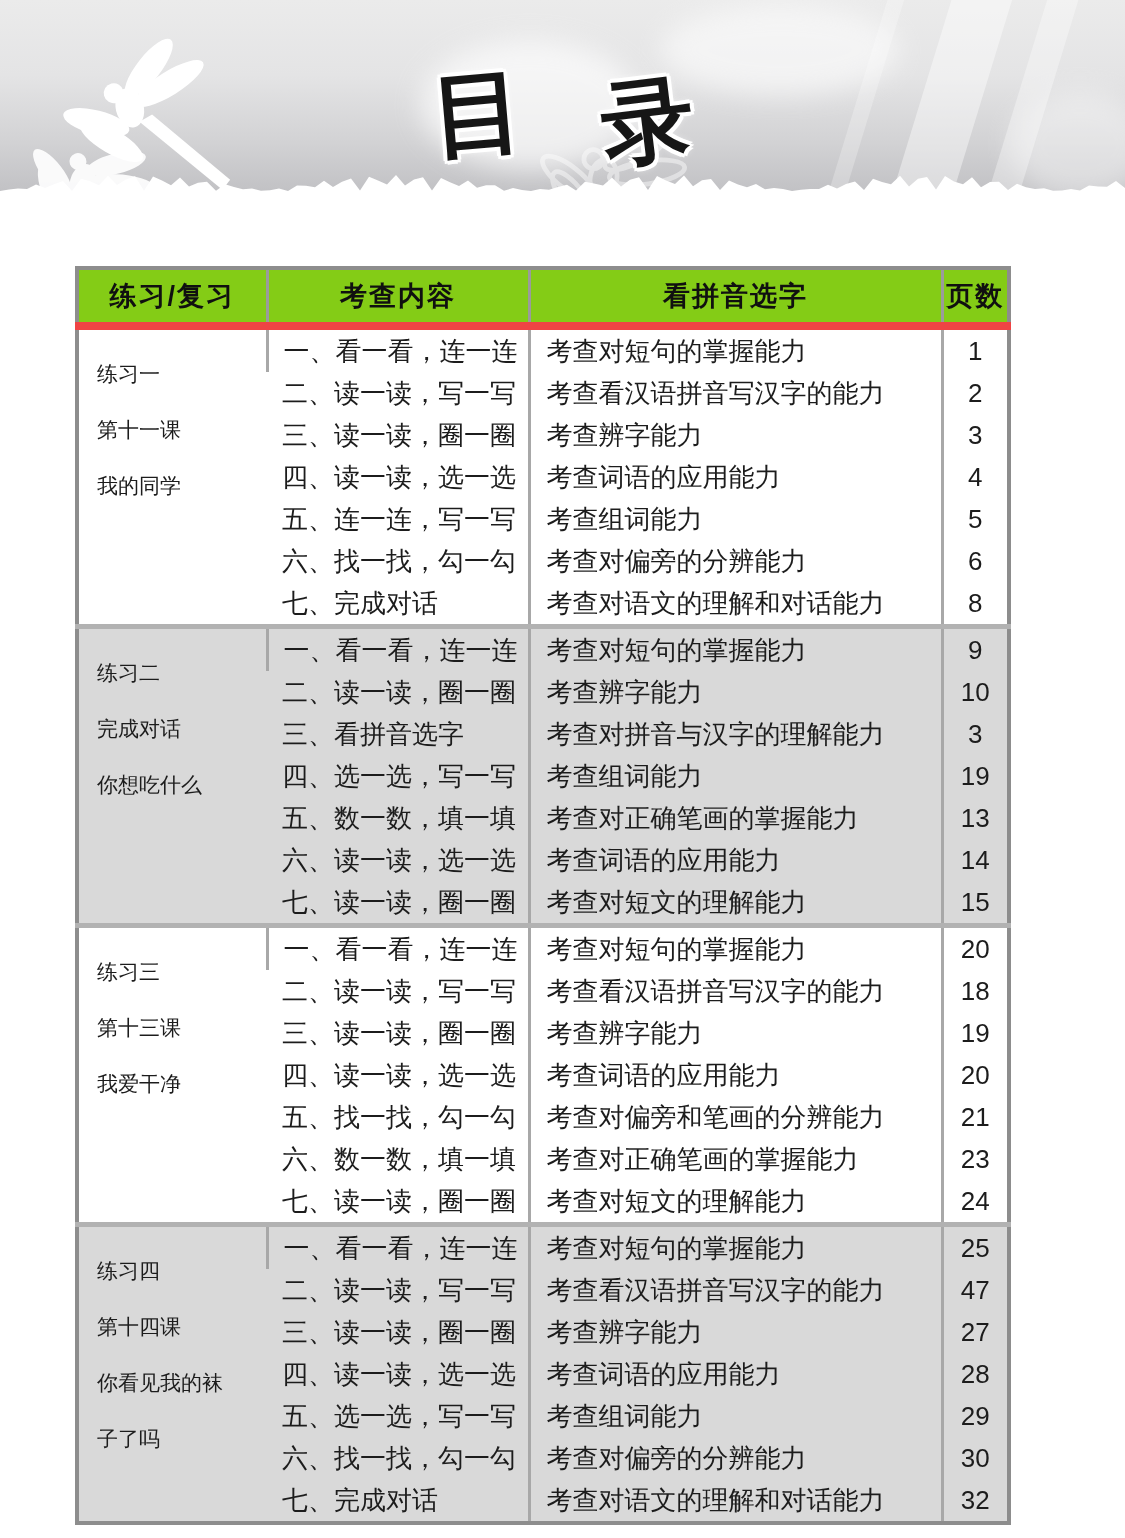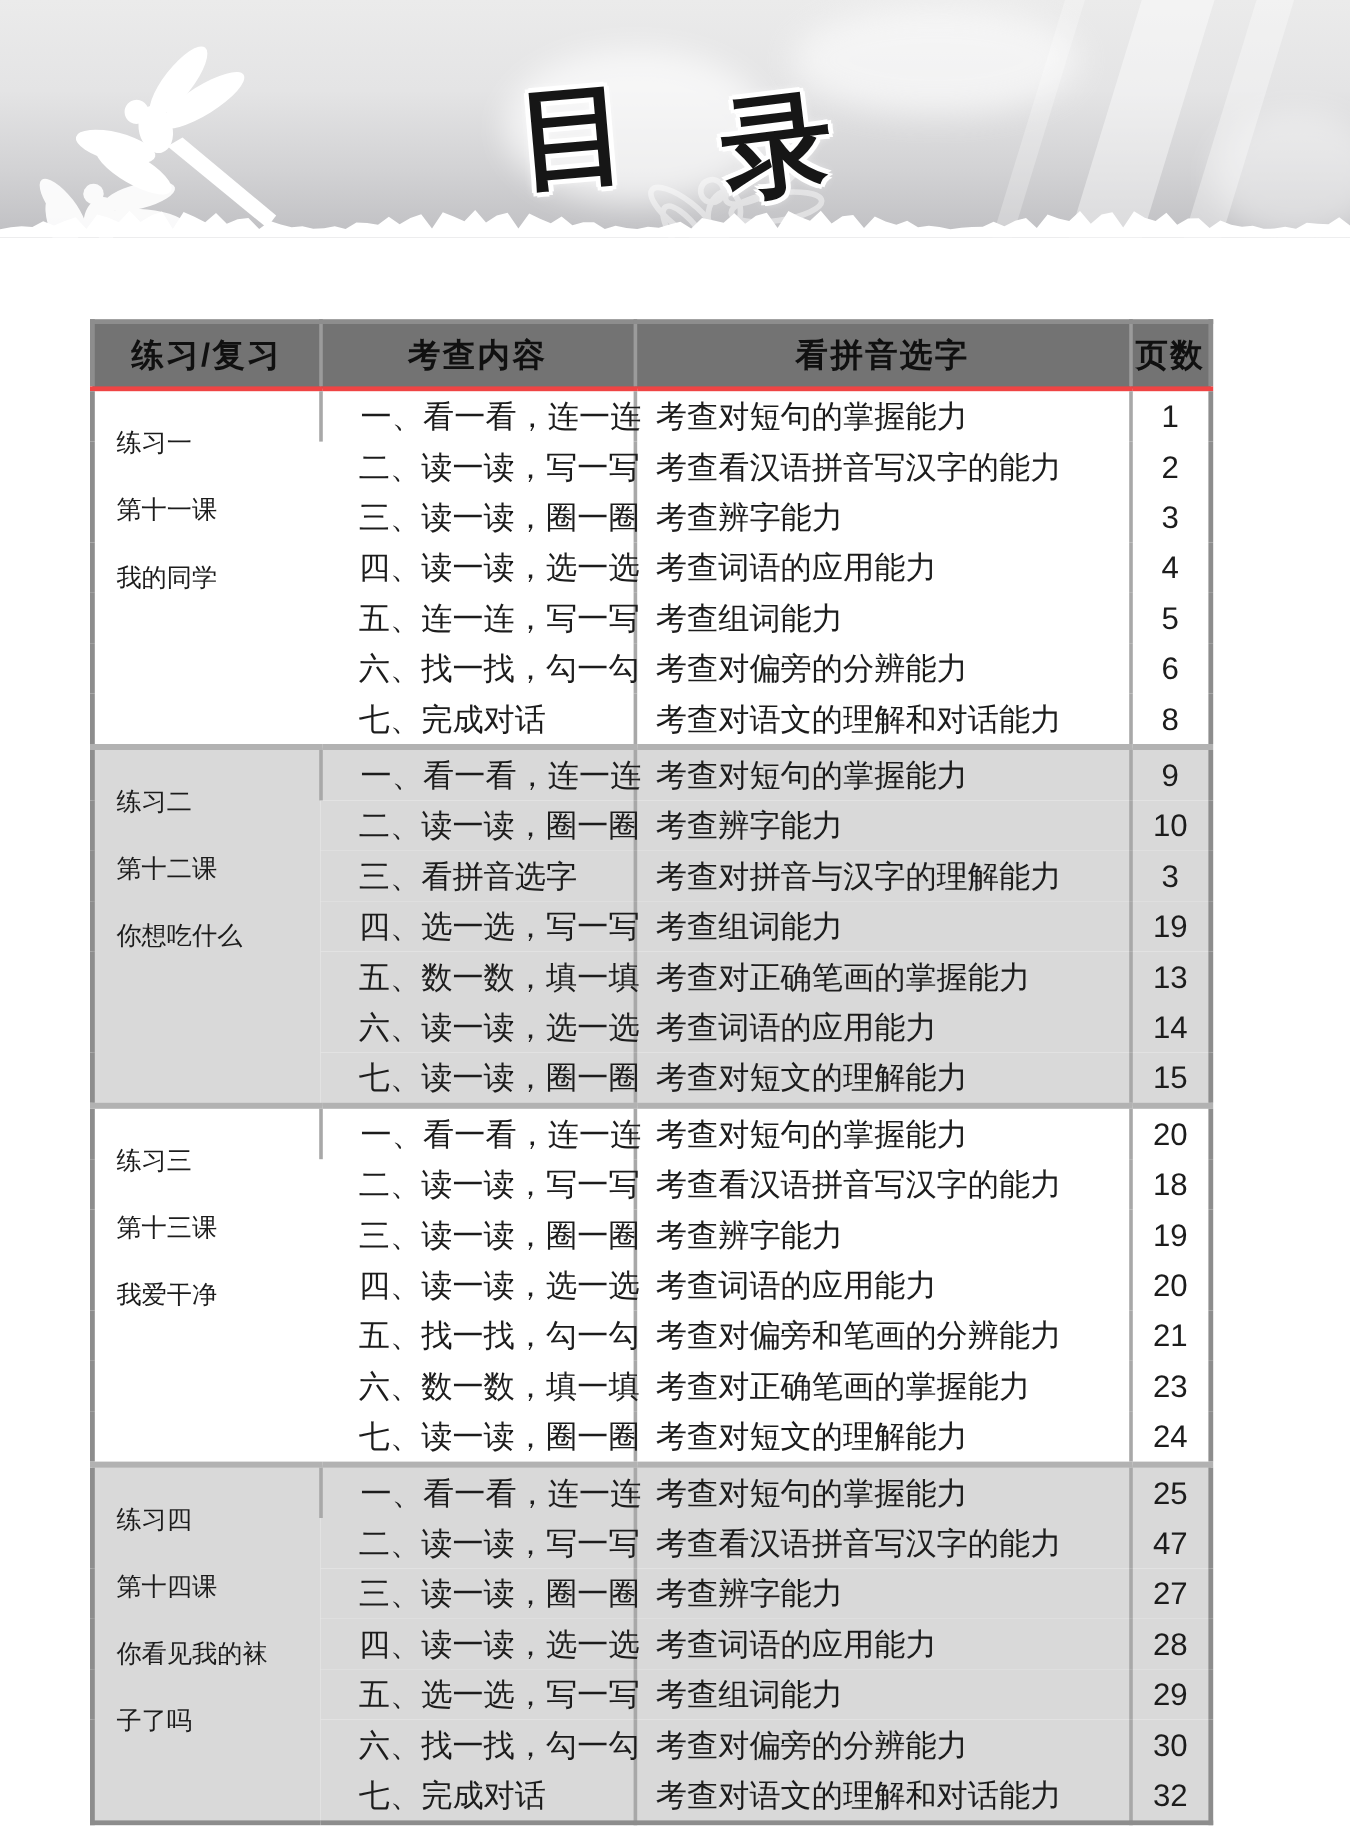--- a/index.html
+++ b/index.html
@@ -50,46 +50,46 @@
   
   .toc-table {
     position: absolute; left: 75px; top: 266px;
     width: 932px;
     border-collapse: collapse;
     table-layout: fixed;
     border: 4px solid #8d8d8d;
     background: #fff;
   }
   .toc-table th {
-    background: #737373;
+    background: #84cc16;
     color: #101010;
     font-size: 27px;
     font-weight: bold;
     height: 50px;
-    border-bottom: 4px solid #ef4444;
+    border-bottom: 8px solid #ef4444;
     border-left: 3px solid #9b9b9b;
     letter-spacing: 2px;
   }
   .toc-table th:first-child { border-left: none; }
   .toc-table td {
     border-left: 3px solid #a8a8a8;
     font-size: 26px;
     color: #1c1c1c;
     height: 40px;
     vertical-align: middle;
   }
   .toc-table td:first-child { border-left: none; }
   tr.sec-white td { background: #ffffff; }
   tr.sec-gray  td { background: #d9d9d9; }
   tbody tr.sec-first td { border-top: 5px solid #b2b2b2; }
   tbody tr.sec-first:first-child td { border-top: none; }
 
   .c-label { vertical-align: top !important; padding: 16px 6px 0 18px; }
   .label-line { line-height: 56px; font-size: 21px; white-space: nowrap; }
-  .c-content { padding-left: 32px; white-space: nowrap; }
+  .c-content { padding-left: 15px; white-space: nowrap; }
   .c-purpose { padding-left: 16px; white-space: nowrap; }
   .c-page { text-align: center; font-size: 24px; color: #222; }
 </style>
 </head>
 <body>
 
 <div class="page">
 
   <div class="banner">
 
@@ -197,21 +197,21 @@
           <td class="c-page">6</td>
         </tr>
         <tr class="sec-white">
           <td class="c-content">七、完成对话</td>
           <td class="c-purpose">考查对语文的理解和对话能力</td>
           <td class="c-page">8</td>
         </tr>
         <tr class="sec-gray sec-first">
           <td class="c-label" rowspan="7">
             <div class="label-line">练习二</div>
-            <div class="label-line">第十二课</div>
+            <div class="label-line">完成对话</div>
             <div class="label-line">你想吃什么</div>
           </td>
           <td class="c-content">一、看一看，连一连</td>
           <td class="c-purpose">考查对短句的掌握能力</td>
           <td class="c-page">9</td>
         </tr>
         <tr class="sec-gray">
           <td class="c-content">二、读一读，圈一圈</td>
           <td class="c-purpose">考查辨字能力</td>
           <td class="c-page">10</td>

